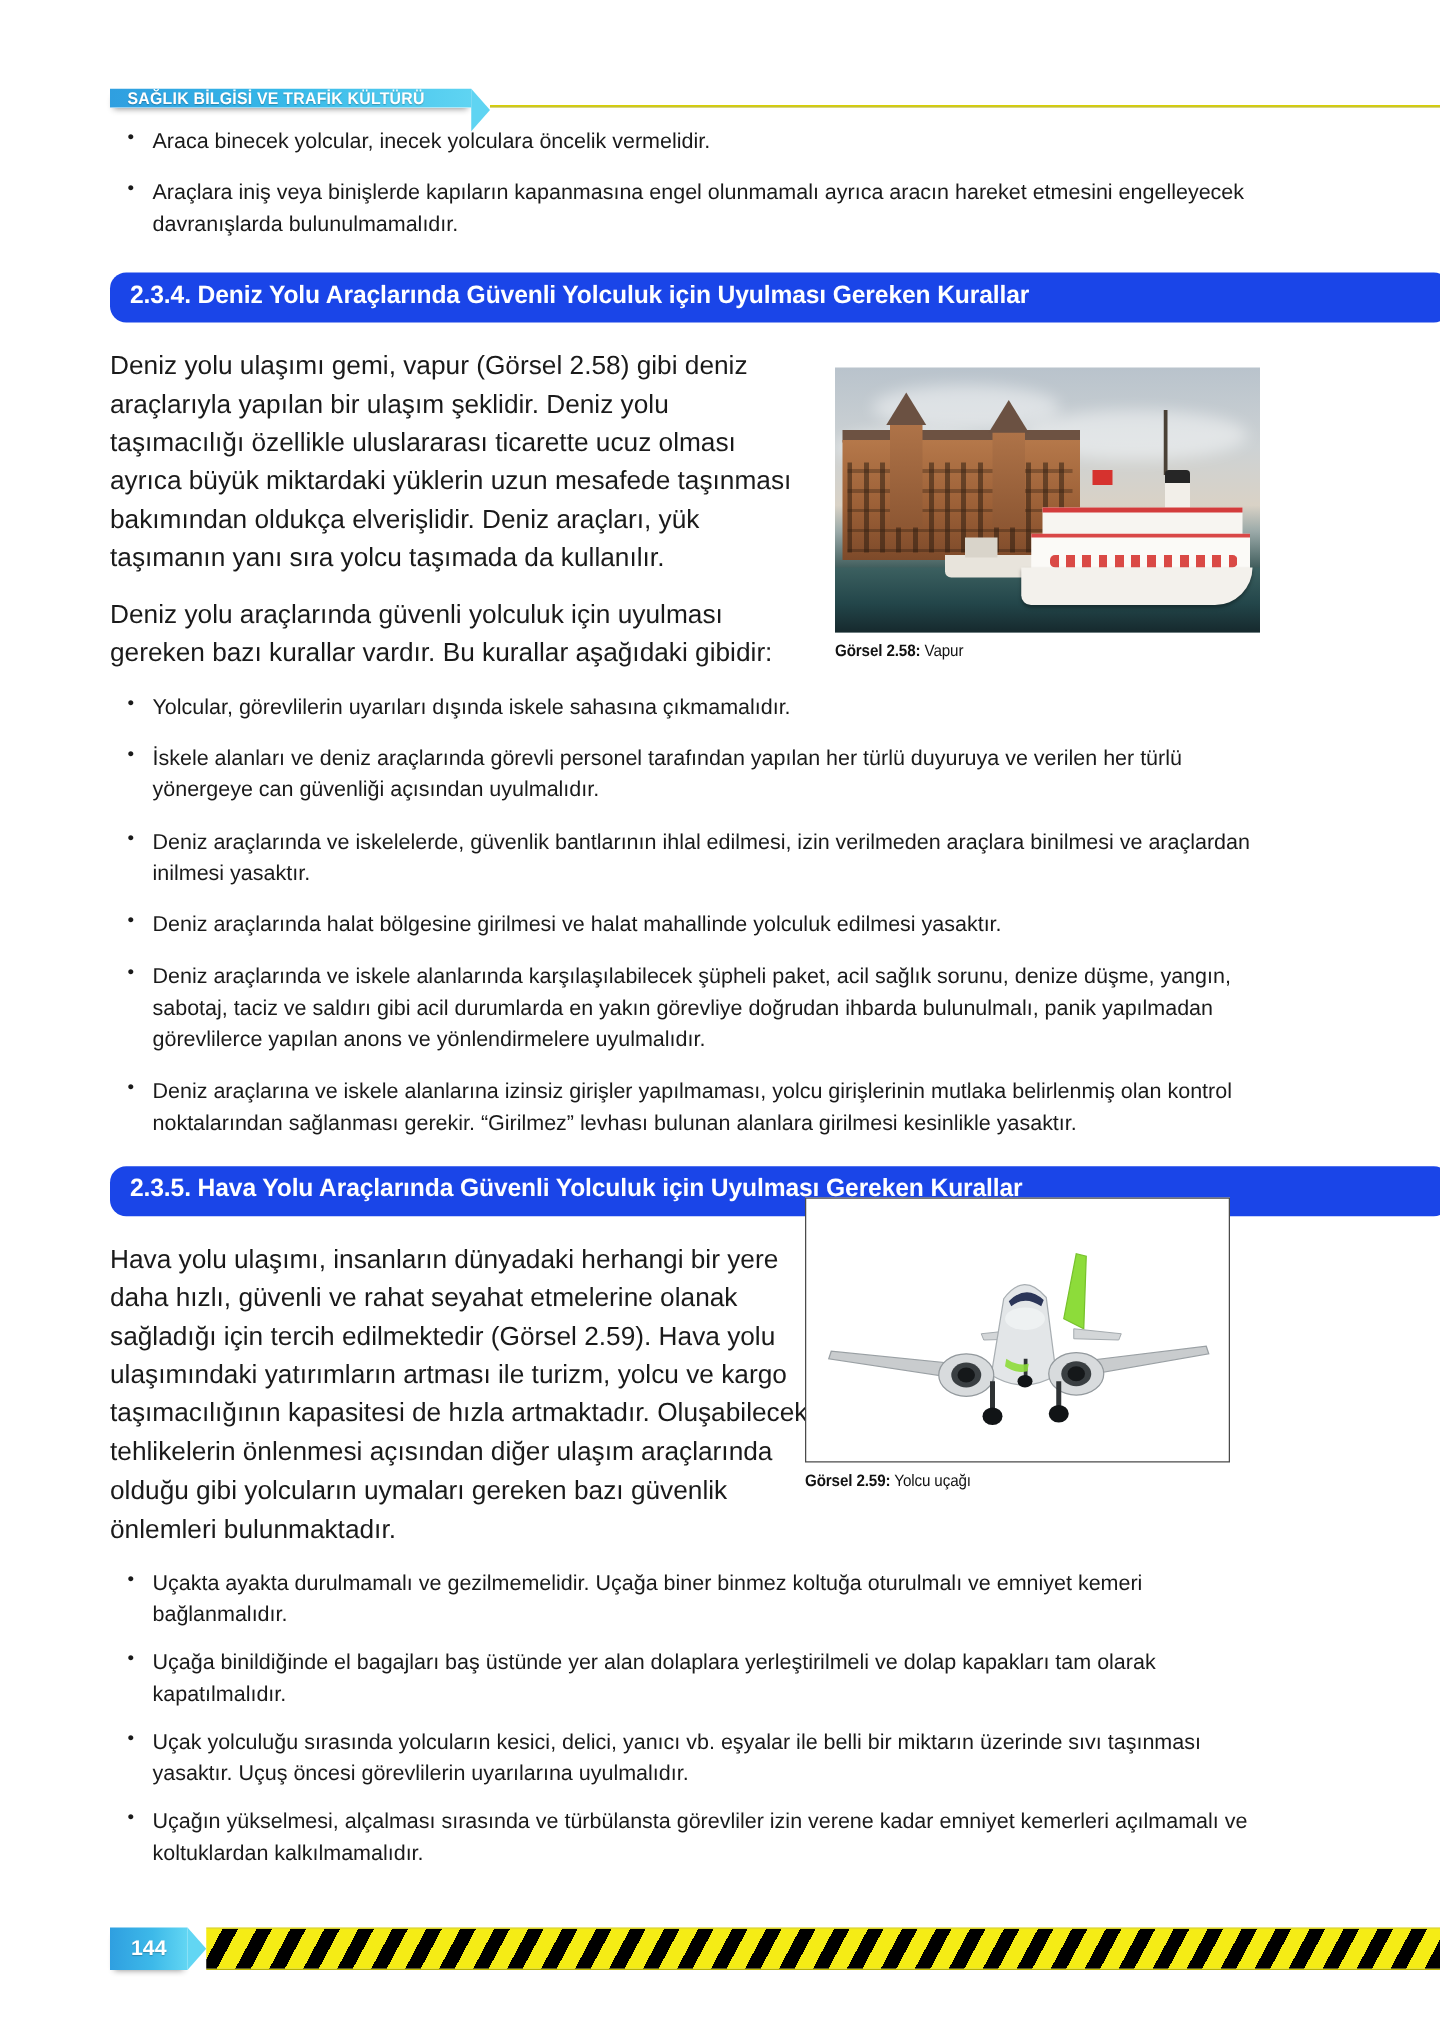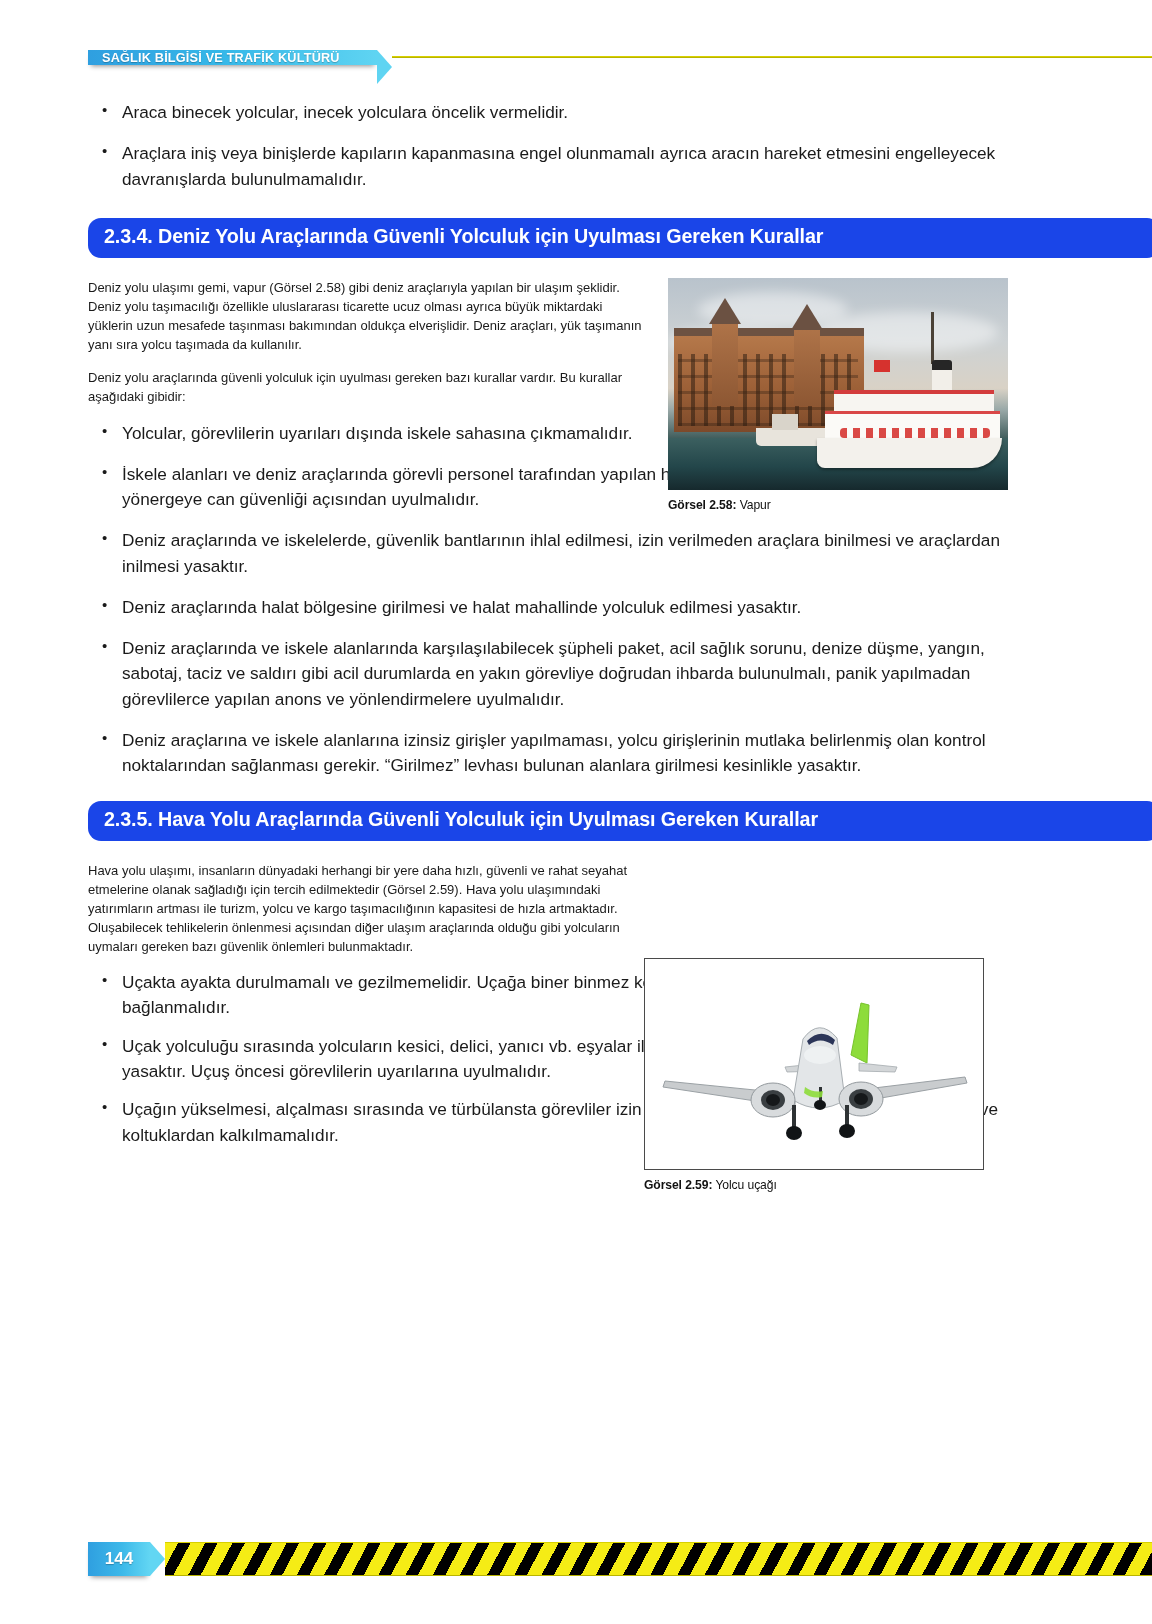--- a/index.html
+++ b/index.html
@@ -20,25 +20,25 @@
   .page {
     position: absolute;
     inset: 0;
     background: #ffffff;
   }
 
   
   .header-bar {
     position: absolute;
     left: 0;
-    top: 40px;
+    top: 52px;
     width: 1152px;
     height: 34px;
     display: flex;
-    align-items: center;
+    align-items: flex-end;
   }
   .header-tab {
     position: relative;
     margin-left: 88px;
     min-width: 250px;
     padding: 0 22px 0 14px;
     display: flex;
     align-items: center;
     background: linear-gradient(90deg, #2f9fe0 0%, #35b7e8 45%, #5fd4f2 100%);
     box-shadow: 0 4px 5px -3px rgba(0,0,0,0.45);
@@ -128,21 +128,21 @@
     letter-spacing: -0.1px;
     white-space: nowrap;
     transform: scaleX(0.985);
     transform-origin: left center;
     display: block;
   }
 
   
   p.body {
     margin: 0 0 14px 0;
-    font-size: 13px;
+    font-size: 21px;
     line-height: 1.47;
     color: #1a1a1a;
   }
   p.body.narrow { width: 560px; }
 
   
   .figure {
     position: absolute;
   }
   .fig-caption {
@@ -405,27 +405,28 @@
     </ul>
 
     <div class="section-head" style="margin-top:22px;">
       <span class="section-head-text">2.3.5. Hava Yolu Araçlarında Güvenli Yolculuk için Uyulması Gereken Kurallar</span>
     </div>
 
     <p class="body narrow">Hava yolu ulaşımı, insanların dünyadaki herhangi bir yere daha hızlı, güvenli ve rahat seyahat etmelerine olanak sağladığı için tercih edilmektedir (Görsel 2.59). Hava yolu ulaşımındaki yatırımların artması ile turizm, yolcu ve kargo taşımacılığının kapasitesi de hızla artmaktadır. Oluşabilecek tehlikelerin önlenmesi açısından diğer ulaşım araçlarında olduğu gibi yolcuların uymaları gereken bazı güvenlik önlemleri bulunmaktadır.</p>
 
     <ul class="blist tight" style="">
       <li>Uçakta ayakta durulmamalı ve gezilmemelidir. Uçağa biner binmez koltuğa oturulmalı ve emniyet kemeri bağlanmalıdır.</li>
+      <li>Uçağa binildiğinde el bagajları baş üstünde yer alan dolaplara yerleştirilmeli ve dolap kapakları tam olarak kapatılmalıdır.</li>
       <li>Uçak yolculuğu sırasında yolcuların kesici, delici, yanıcı vb. eşyalar ile belli bir miktarın üzerinde sıvı taşınması yasaktır. Uçuş öncesi görevlilerin uyarılarına uyulmalıdır.</li>
       <li>Uçağın yükselmesi, alçalması sırasında ve türbülansta görevliler izin verene kadar emniyet kemerleri açılmamalı ve koltuklardan kalkılmamalıdır.</li>
     </ul>
 
   </div>
 
-  <div class="figure" style="left:668px; top:278px;">
+  <div class="figure" style="left:668px; top:294px;">
     <div class="ferry-photo">
       <div class="sky-cloud" style="left:30px; top:14px; width:150px; height:36px;"></div>
       <div class="sky-cloud" style="left:150px; top:34px; width:180px; height:40px;"></div>
       <div class="sky-cloud" style="left:0px;  top:50px; width:120px; height:28px;"></div>
 
       <div class="station-roof"></div>
       <div class="station"></div>
       <div class="win-grid"></div>
       <div class="tower" style="left:44px; bottom:84px; height:82px;"></div>
       <div class="tower" style="left:126px; bottom:84px; height:76px;"></div>

